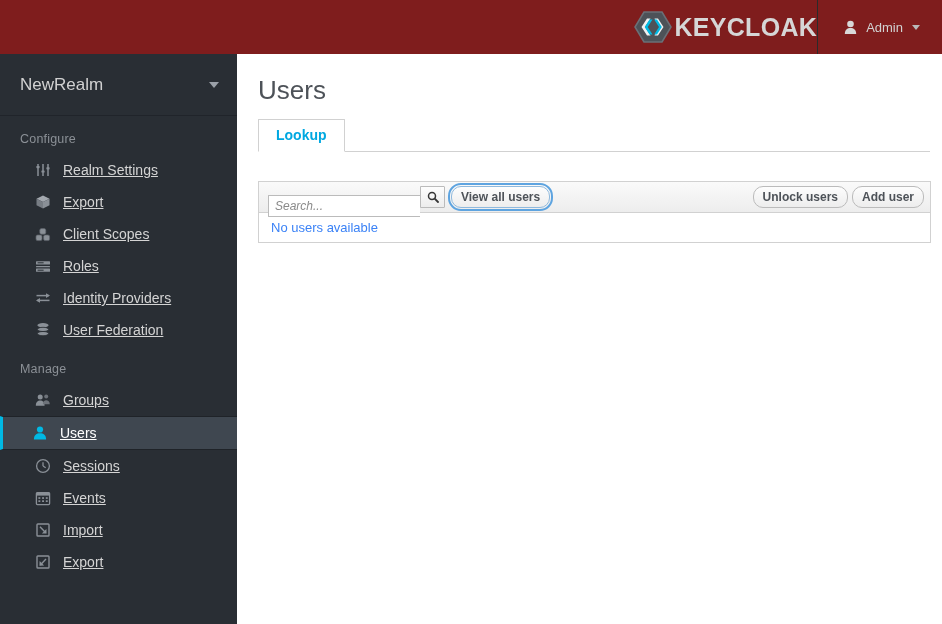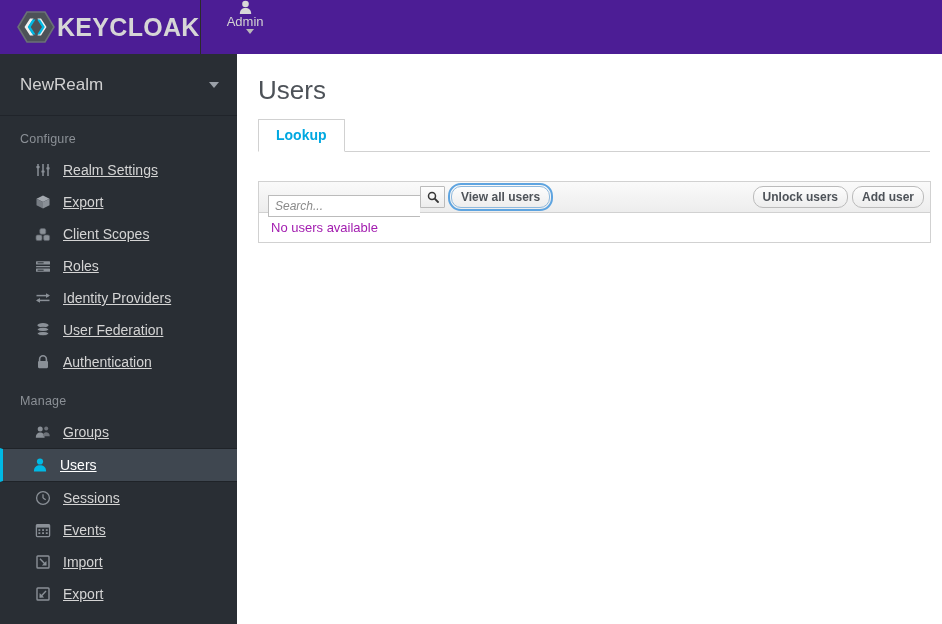--- a/index.html
+++ b/index.html
@@ -13,24 +13,24 @@
     font-family: "Liberation Sans", sans-serif;
     -webkit-font-smoothing: antialiased;
   }
 
   
   .masthead {
     position: absolute;
     top: 0; left: 0;
     width: 942px;
     height: 54px;
-    background: #4c1d95;
-    display: flex;
-    align-items: center;
-    justify-content: flex-start;
+    background: #7f1d1d;
+    display: flex;
+    align-items: center;
+    justify-content: flex-end;
   }
 
   .brand {
     display: flex;
     align-items: center;
     padding-left: 17px;
     height: 54px;
   }
   .brand-logo {
     width: 38px;
@@ -46,21 +46,20 @@
     line-height: 1;
   }
 
   .masthead-right {
     display: flex;
     align-items: center;
     height: 54px;
     border-left: 1px solid #2b2b2b;
     padding: 0 22px 0 26px;
     align-self: stretch;
-    flex-direction: column;
   }
   .user-icon {
     width: 13px; height: 14px;
     margin-right: 9px;
     flex: none;
   }
   .user-name {
     font-size: 13px;
     color: #d2d2d2;
     margin-right: 9px;
@@ -267,21 +266,21 @@
     border-color: #8fb9dd;
   }
   .btn-group .btn + .btn { margin-left: 4px; }
 
   .empty-row {
     height: 29px;
     display: flex;
     align-items: center;
     padding-left: 12px;
     font-size: 13px;
-    color: #a21caf;
+    color: #3b82f6;
     background: #ffffff;
   }
 </style>
 </head>
 <body>
 
 <div class="masthead">
 
   <a class="brand">
     <svg class="brand-logo" viewBox="0 0 38 34">
@@ -396,29 +395,20 @@
         </g>
         <g fill="none" stroke="#292e34" stroke-width="0.8">
           <ellipse cx="8" cy="7.4" rx="5.6" ry="2.1"></ellipse>
           <ellipse cx="8" cy="11.6" rx="5.6" ry="2.1"></ellipse>
         </g>
       </svg>
     </span>
     <span class="nav-label">User Federation</span>
   </div>
 
-  <div class="nav-item">
-    <span class="nav-icon">
-      <svg width="16" height="16" viewBox="0 0 16 16">
-        <path d="M4.6 7.2 V5.2 a3.4 3.4 0 0 1 6.8 0 V7.2" fill="none" stroke="#8a9097" stroke-width="1.6"></path>
-        <rect x="3" y="7" width="10" height="7.2" rx="1.1" fill="#8a9097"></rect>
-      </svg>
-    </span>
-    <span class="nav-label">Authentication</span>
-  </div>
 
   <div class="nav-section-title">Manage</div>
 
   <div class="nav-item">
     <span class="nav-icon">
       <svg width="16" height="16" viewBox="0 0 16 16">
         <circle cx="5.2" cy="5" r="2.5" fill="#8a9097"></circle>
         <path d="M0.8 13.8 C0.8 10.1 2.8 8.6 5.2 8.6 C7.6 8.6 9.6 10.1 9.6 13.8 Z" fill="#8a9097"></path>
         <circle cx="11.2" cy="4.4" r="2" fill="#6d7279"></circle>
         <path d="M7.8 12.2 C7.8 9.3 9.4 8.2 11.2 8.2 C13 8.2 14.8 9.3 14.8 12.2 Z" fill="#6d7279"></path>

